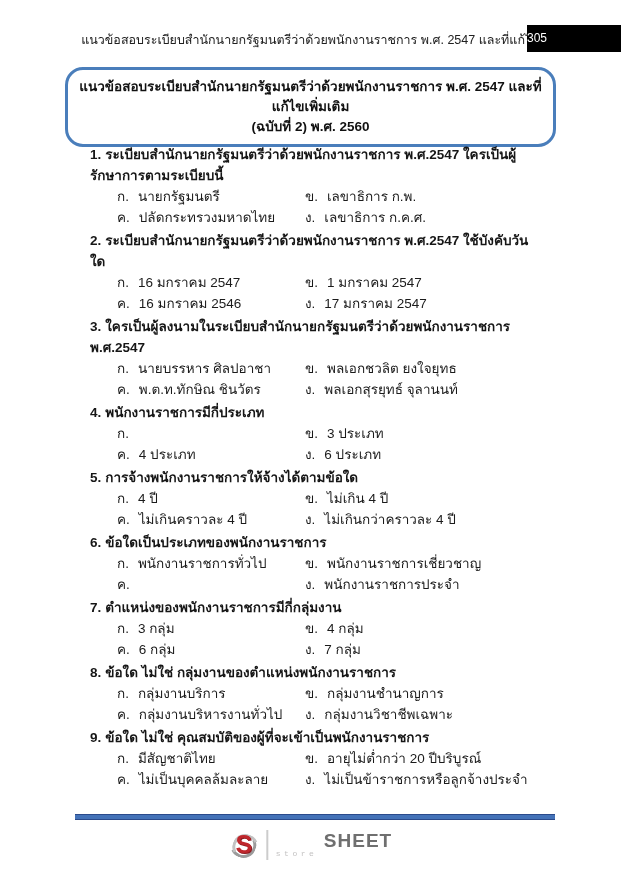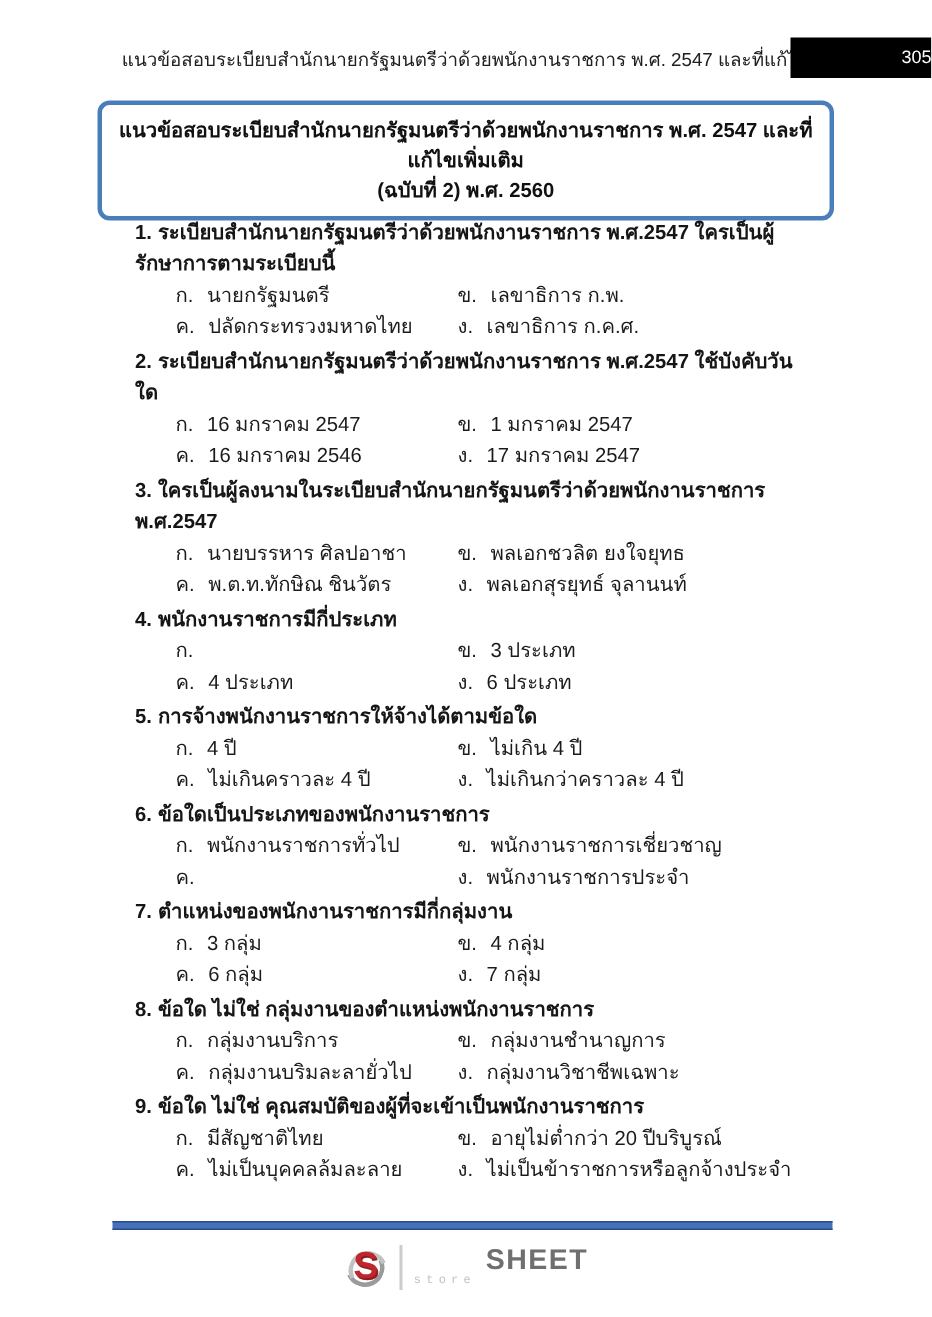--- a/index.html
+++ b/index.html
@@ -10,25 +10,25 @@
     --ink:#1b1b1b;
   }
   *{margin:0;padding:0;box-sizing:border-box;}
   html,body{background:#fff;}
   body{font-family:"Liberation Sans","DejaVu Sans",sans-serif;color:var(--ink);}
   .page{position:relative;width:621px;height:878px;background:#ffffff;overflow:hidden;margin:0 auto;}
 
   
   .header-title{position:absolute;top:30px;left:0;width:621px;text-align:center;font-size:12.5px;color:#202020;}
   .page-number-badge{position:absolute;top:25px;right:0;width:94px;height:27px;background:#000;color:#fff;
-    font-size:12px;line-height:27px;text-align:right;}
+    font-size:12px;line-height:27px;text-align:left;}
 
   
   .title-box{position:absolute;top:67px;left:65px;width:491px;border:3px solid var(--accent-blue);
-    border-radius:8px;padding:7px 10px;text-align:center;font-weight:bold;font-size:13.5px;line-height:20px;color:#111;}
+    border-radius:18px;padding:7px 10px;text-align:center;font-weight:bold;font-size:13.5px;line-height:20px;color:#111;}
 
   
   .questions{position:absolute;top:144px;left:90px;width:452px;font-size:13.5px;line-height:21px;}
   .question{margin-bottom:2px;}
   .q-heading{font-weight:bold;color:#161616;}
   .q-num{margin-right:4px;}
   .q-options{display:grid;grid-template-columns:188px auto;padding-left:27px;}
   .option{display:flex;gap:9px;align-items:baseline;}
   .opt-label{flex:0 0 auto;}
   .opt-text{flex:1 1 auto;}
@@ -259,21 +259,21 @@
     <span class="opt-text">กลุ่มงานบริการ</span>
   </div>
 
   <div class="option">
     <span class="opt-label">ข.</span>
     <span class="opt-text">กลุ่มงานชำนาญการ</span>
   </div>
 
   <div class="option">
     <span class="opt-label">ค.</span>
-    <span class="opt-text">กลุ่มงานบริมละลายั่วไป</span>
+    <span class="opt-text">กลุ่มงานบริหารงานทั่วไป</span>
   </div>
 
   <div class="option">
     <span class="opt-label">ง.</span>
     <span class="opt-text">กลุ่มงานวิชาชีพเฉพาะ</span>
   </div>
 </div>
   </div>
 
   <div class="question">

